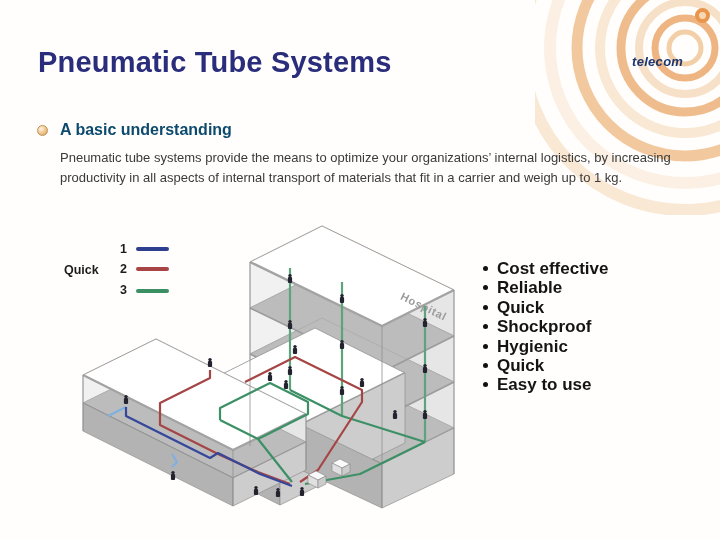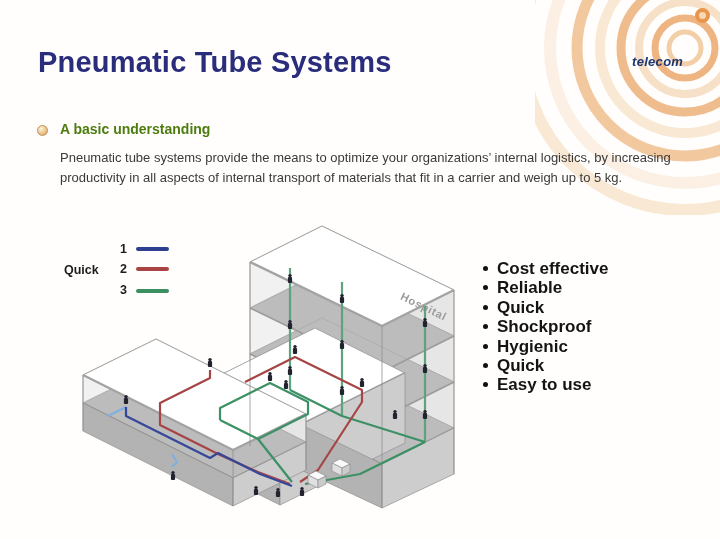--- a/index.html
+++ b/index.html
@@ -23,21 +23,21 @@
     position:absolute; left:38px; top:46px; font-size:29px; font-weight:bold;
     color:#2a2d7c; letter-spacing:.2px;
   }
   
   .sec-bullet {
     position:absolute; left:37px; top:125px; width:11px; height:11px; border-radius:50%;
     background:radial-gradient(circle at 35% 30%, #fdf3e2 0%, #ecc48c 55%, #cf9a55 100%);
     border:1px solid #c3914e;
   }
   .sec-heading {
-    position:absolute; left:60px; top:121px; font-size:14px; font-weight:bold; color:#4d7c0f;
+    position:absolute; left:60px; top:121px; font-size:16px; font-weight:bold; color:#0c4a6e;
   }
   .sec-body {
     position:absolute; left:60px; top:148px; width:612px; font-size:13px;
     line-height:19.5px; color:#3a3a3a; font-weight:500;
   }
   
   .legend { position:absolute; left:62px; top:242px; width:120px; height:60px; }
   .legend .lbl { position:absolute; left:2px; top:21px; font-size:12.5px; font-weight:bold; color:#1c1c1c; }
   .legend .num { position:absolute; font-size:12.5px; font-weight:bold; color:#1c1c1c; }
   .legend .sw  { position:absolute; width:33px; height:4px; border-radius:2px; }
@@ -70,21 +70,21 @@
       <circle cx="150" cy="48" r="162" stroke="#f6ddc0" stroke-width="12" opacity="0.7"></circle>
     </g>
   </svg>
   <div class="brand-word">telecom</div>
   <div class="brand-dot"></div>
 
   <h1 class="title">Pneumatic Tube Systems</h1>
 
   <span class="sec-bullet"></span>
   <h2 class="sec-heading">A basic understanding</h2>
-  <p class="sec-body">Pneumatic tube systems provide the means to optimize your organizations’ internal logistics, by increasing productivity in all aspects of internal transport of materials that fit in a carrier and weigh up to 5 kg.</p>
+  <p class="sec-body">Pneumatic tube systems provide the means to optimize your organizations’ internal logistics, by increasing productivity in all aspects of internal transport of materials that fit in a carrier and weigh up to 1 kg.</p>
 
   <div class="legend">
     <span class="lbl">Quick</span>
     <span class="num n1">1</span>
     <span class="sw s1"></span>
     <span class="num n2">2</span>
     <span class="sw s2"></span>
     <span class="num n3">3</span>
     <span class="sw s3"></span>
   </div>

